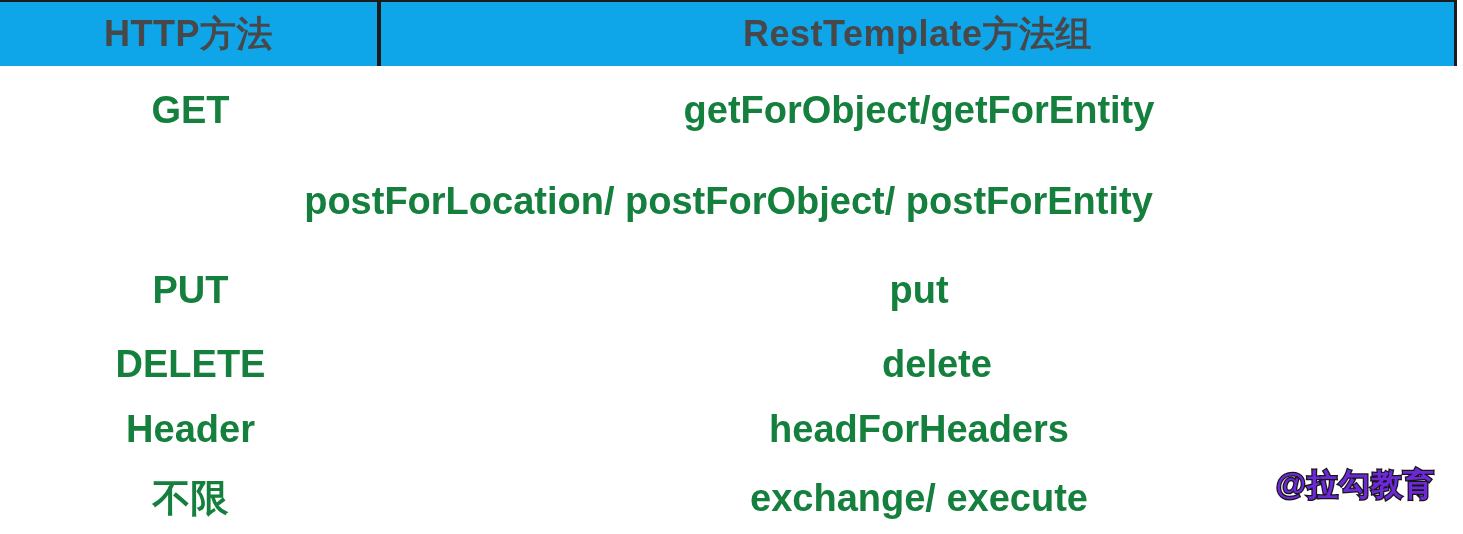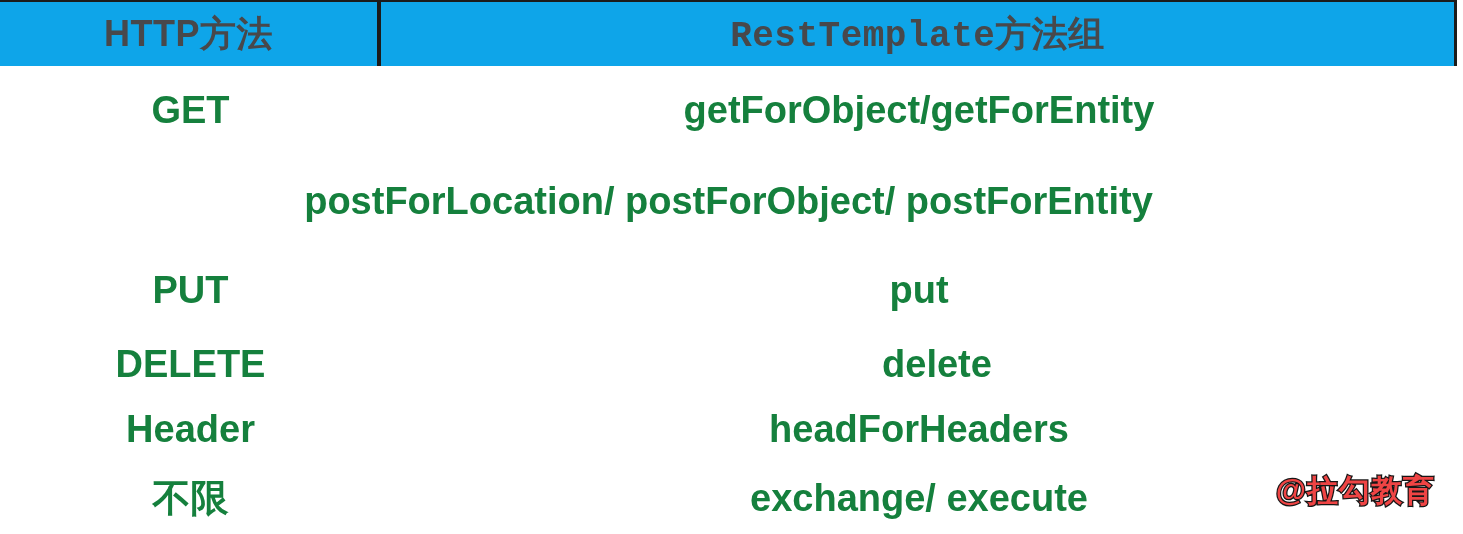--- a/index.html
+++ b/index.html
@@ -31,21 +31,21 @@
   .header-cell {
     display: flex;
     align-items: center;
     justify-content: center;
     color: #48484B;
     font-size: 36px;
     font-weight: 700;
     letter-spacing: 0.5px;
   }
   .header-cell.col-method { width: 377px; }
-  .header-cell.col-api    { flex: 1; font-family: Liberation Mono, monospace; }
+  .header-cell.col-api    { flex: 1; }
 
   .header-divider {
     width: 4px;
     background: #1b1b1b;
   }
 
   
   .table-body { width: 1457px; }
   .table-row {
     display: flex;
@@ -66,24 +66,24 @@
     font-size: 38px;
     font-weight: 600;
   }
   .body-cell.col-method { width: 381px; }   
   .body-cell.col-api    { flex: 1; }
 
   
   .watermark {
     position: absolute;
     right: 28px;
-    bottom: 22px;
+    bottom: 28px;
     font-size: 31px;
     font-weight: 700;
-    color: #ef4444;
+    color: #6d28d9;
     -webkit-text-stroke: 2.5px #161616;
     paint-order: stroke fill;
     letter-spacing: 1px;
     white-space: nowrap;
     text-align: center;
   }
 </style>
 </head>
 <body>
 

